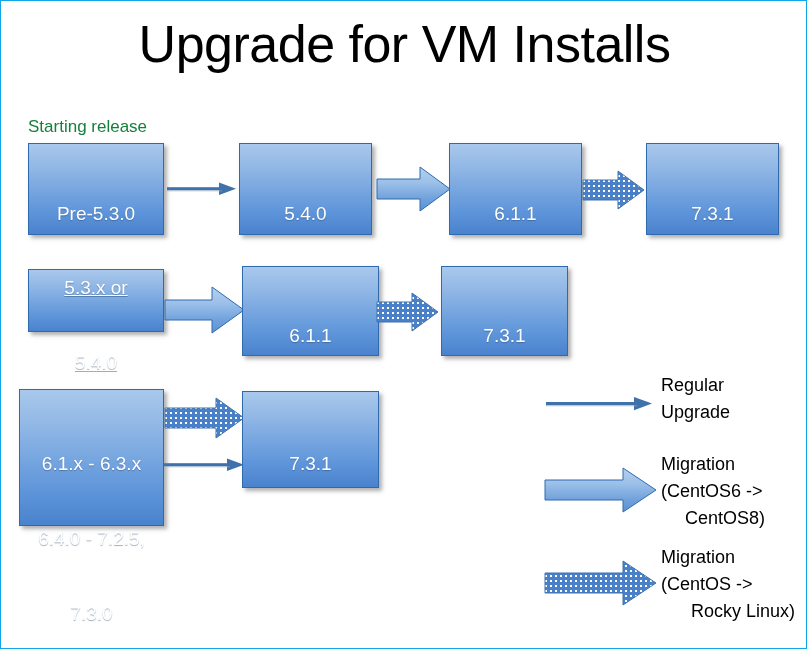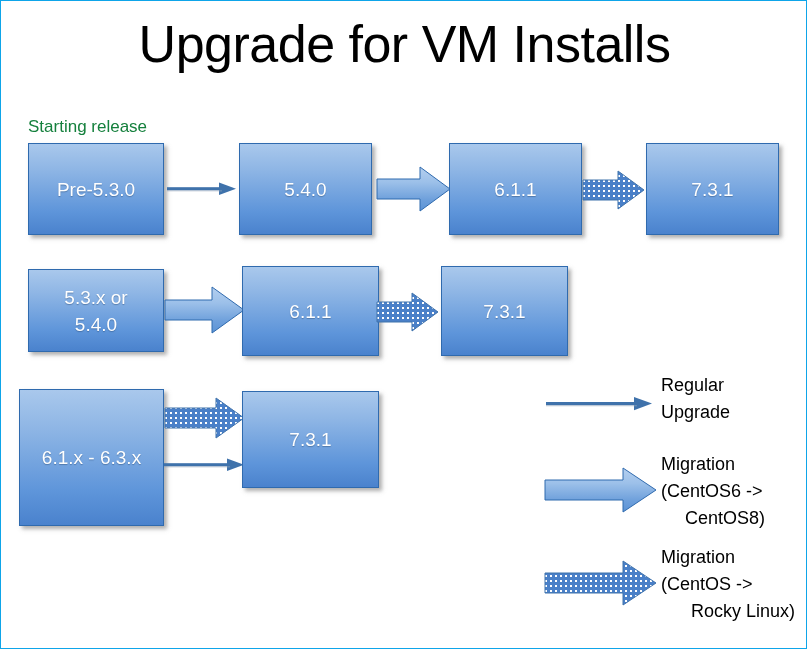--- a/index.html
+++ b/index.html
@@ -51,21 +51,21 @@
     display: flex;
     flex-direction: column;
     align-items: center;
     justify-content: center;
     color: #ffffff;
     font-size: 19px;
     line-height: 27px;
     text-align: center;
     text-shadow: 0 1px 1px rgba(40,70,110,0.45);
   }
-  .box .line { display: block; white-space: nowrap; }
+  .box .line { display: block; white-space: nowrap; margin-top: 48px; }
   
   .box.split { justify-content: space-around; }
   .labelgroup { display: block; }
   
   .thin-arrow {
     position: absolute;
     height: 18px;
   }
   .thin-arrow svg { display: block; overflow: visible; }
   
@@ -143,21 +143,21 @@
   <div class="block-arrow" style="left:581px; top:168px; width:64px; height:42px;">
     <svg width="64" height="42" viewBox="0 0 64 42">
       <polygon points="1,11 36,11 36,2 62,21 36,40 36,31 1,31" fill="url(#dotPat)" stroke="#3f72ab" stroke-width="1"></polygon>
     </svg>
   </div>
 
   <div class="box" style="left:645px; top:142px; width:133px; height:92px;">
     <span class="line">7.3.1</span>
   </div>
 
-  <div class="box" style="left:27px; top:268px; width:136px; height:83px;">
+  <div class="box" style="left:27px; top:268px; width:136px; height:63px;text-decoration:underline;">
     <span class="line">5.3.x or</span>
     <span class="line">5.4.0</span>
   </div>
 
   <div class="block-arrow" style="left:163px; top:283px; width:82px; height:52px;">
     <svg width="82" height="52" viewBox="0 0 82 52">
       <polygon points="1,16 48,16 48,3 80,26 48,49 48,36 1,36" fill="url(#blockGrad)" stroke="#2f6aae" stroke-width="1"></polygon>
     </svg>
   </div>
 
@@ -171,20 +171,24 @@
     </svg>
   </div>
 
   <div class="box" style="left:440px; top:265px; width:127px; height:90px;">
     <span class="line">7.3.1</span>
   </div>
 
   <div class="box split" style="left:18px; top:388px; width:145px; height:137px; padding:12px 16px;">
     <span class="labelgroup">
       <span class="line">6.1.x - 6.3.x</span>
+    </span>
+    <span class="labelgroup">
+      <span class="line">6.4.0 - 7.2.5,</span>
+      <span class="line">7.3.0</span>
     </span>
   </div>
 
   <div class="block-arrow" style="left:163px; top:395px; width:82px; height:44px;">
     <svg width="82" height="44" viewBox="0 0 82 44">
       <polygon points="1,12 52,12 52,2 80,22 52,42 52,32 1,32" fill="url(#dotPat)" stroke="#3f72ab" stroke-width="1"></polygon>
     </svg>
   </div>
 
   <div class="thin-arrow" style="left:163px; top:456px; width:82px; height:16px;">

